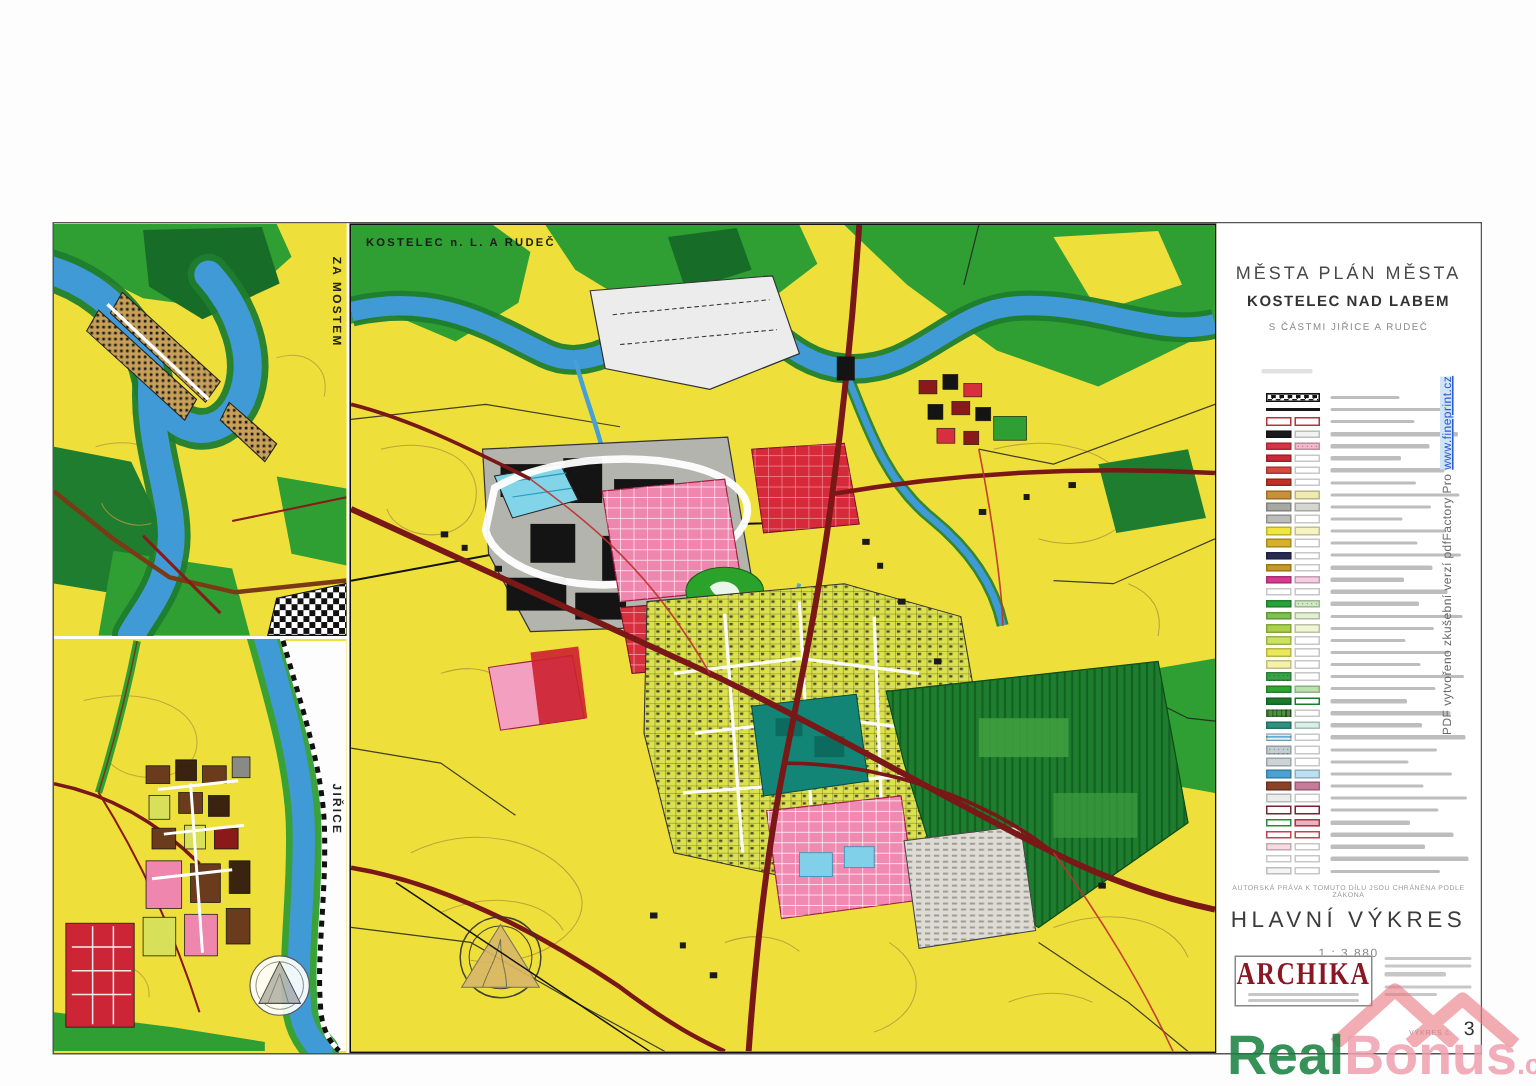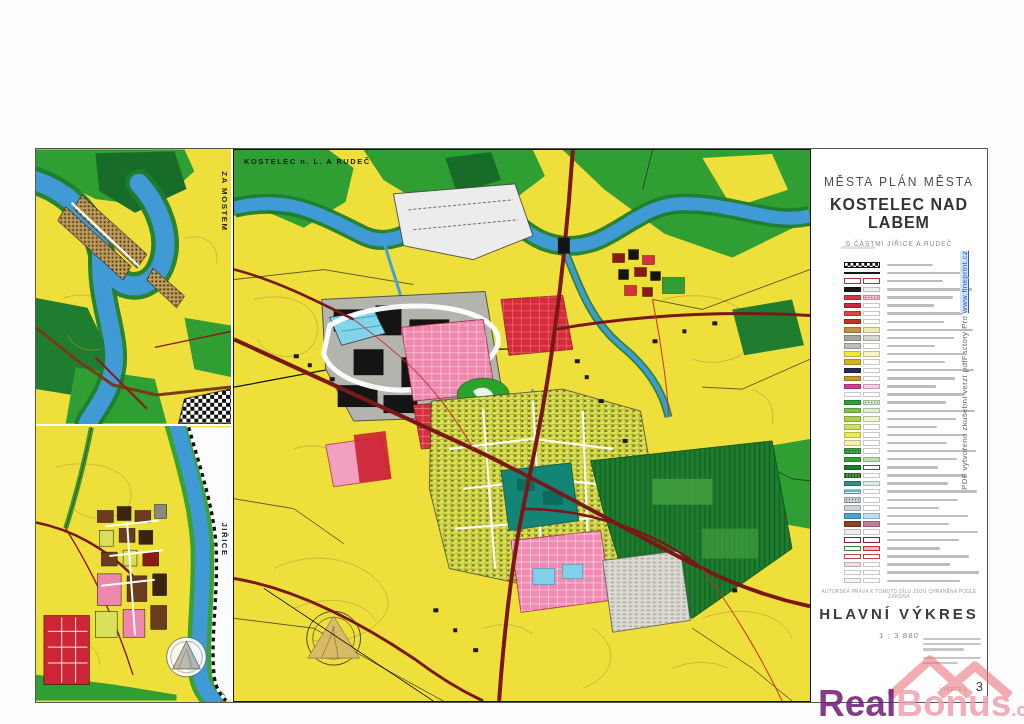--- a/index.html
+++ b/index.html
@@ -10,53 +10,53 @@
   .inset{position:absolute;left:0;background:#efdf3a;border-right:2px solid #fff;box-sizing:border-box;}
   #inset-top{top:0;width:197px;height:277px;border-bottom:2px solid #fff;}
   #inset-bottom{top:277px;width:197px;height:276px;}
   .inset svg, #main-map svg{display:block;width:100%;height:100%;}
   #main-map{position:absolute;left:197px;top:0;width:578px;height:553px;background:#efdf3a;
             border:1px solid #111;box-sizing:border-box;}
   #right-panel{position:absolute;left:775px;top:0;width:176px;height:553px;background:#fff;}
 
   .title-block{position:absolute;top:26px;left:0;width:100%;text-align:center;color:#3a3a3a;}
   .tb1{font-size:12px;letter-spacing:2px;color:#4a4a4a;}
-  .tb2{font-size:16px;font-weight:bold;letter-spacing:1px;color:#333;margin-top:7px;}
+  .tb2{font-size:10px;font-weight:bold;letter-spacing:1px;color:#333;margin-top:7px;}
   .tb3{font-size:6.5px;letter-spacing:1px;color:#8a8a8a;margin-top:8px;}
   .faint-line{position:absolute;height:3px;background:#c9c9c9;opacity:.55;border-radius:1px;}
 
   #legend{position:absolute;left:33px;top:112px;width:140px;}
   .leg-row{display:flex;align-items:center;height:8.1px;}
   .sw{width:17px;height:5.5px;box-sizing:border-box;border:1px solid rgba(0,0,0,0.22);margin-right:2px;flex:none;}
   .lbl-bar{height:2.4px;background:#adadad;opacity:.8;margin-left:5px;border-radius:1px;flex:none;}
   .p-dots{background-image:radial-gradient(rgba(0,0,0,.5) .5px, transparent .6px);background-size:3px 3px;}
   .p-hatch{background-image:repeating-linear-gradient(90deg, rgba(0,0,0,.4) 0 .8px, transparent .8px 3px);}
   .p-waves{background-image:repeating-linear-gradient(0deg, rgba(255,255,255,.8) 0 1px, transparent 1px 2.6px);}
   .p-check{background:repeating-conic-gradient(#111 0% 25%, #fff 0% 50%);background-size:5.5px 5.5px;border:1px solid #111;}
   .bar-black{height:2.5px;background:#161616;}
 
   .draw-block{position:absolute;left:0;width:100%;text-align:center;}
   .copyright{font-size:4.6px;color:#9a9a9a;letter-spacing:.4px;}
-  .dtitle{font-size:15px;font-weight:bold;letter-spacing:3px;color:#3c3c3c;margin-top:6px;}
+  .dtitle{font-size:15px;font-weight:normal;letter-spacing:3px;color:#3c3c3c;margin-top:6px;}
   .dscale{font-size:8px;color:#8a8a8a;margin-top:9px;letter-spacing:1px;}
 
   .logo-box{position:absolute;left:12px;top:488px;width:92px;height:34px;border:1px solid #888;
             box-sizing:border-box;text-align:center;background:#fff;}
   .logo-text{font-family:"Liberation Serif", serif;font-weight:bold;font-size:17px;color:#8a1824;
              letter-spacing:1px;transform:scaleY(1.25);margin-top:2px;}
   .logo-sub{height:2px;background:#b9b9b9;opacity:.8;margin:2px 8px 0 8px;border-radius:1px;}
   .stamp-lines{position:absolute;left:112px;top:489px;width:58px;}
   .stamp-lines div{height:2.2px;background:#bdbdbd;opacity:.85;margin-bottom:3px;border-radius:1px;}
   .sheet-no{position:absolute;right:4px;top:528px;white-space:nowrap;color:#555;}
   .sheet-no .sl{font-size:4.8px;color:#9a9a9a;letter-spacing:.5px;}
   .sheet-no .sn{font-size:13px;color:#333;margin-left:3px;}
 
   #realbonus{position:absolute;left:818px;top:683px;font-weight:bold;font-size:37px;
              letter-spacing:0px;white-space:nowrap;opacity:.85;}
-  #realbonus .wr{color:#701a75;}
+  #realbonus .wr{color:#15803d;}
   #realbonus .wb{color:#f0a0ae;}
   #realbonus .wc{font-size:19px;color:#f0a0ae;}
   #roof-icon{position:absolute;left:885px;top:648px;opacity:.6;}
 
   #pdffactory{position:absolute;left:960px;top:420px;width:500px;transform:rotate(-90deg);
               transform-origin:35px 35px;font-size:8px;color:#6a6a6a;letter-spacing:.3px;}
   #pdffactory .link{color:#2a5ad0;text-decoration:underline;background:#cfe4f7;}
 </style>
 </head>
 <body>
@@ -539,20 +539,25 @@
           <span class="lbl-bar" style="width: 73px;"></span>
         </div>
       </div>
 
     <div class="draw-block" style="top:440px">
       <div class="copyright">AUTORSKÁ PRÁVA K TOMUTO DÍLU JSOU CHRÁNĚNA PODLE ZÁKONA</div>
       <div class="dtitle">HLAVNÍ VÝKRES</div>
       <div class="dscale">1 : 3 880</div>
     </div>
 
+    <div class="logo-box">
+      <div class="logo-text">ARCHIKA</div>
+      <div class="logo-sub"></div>
+      <div class="logo-sub" style="margin-top:1.5px"></div>
+    </div>
     <div class="stamp-lines">
       <div></div>
       <div></div>
       <div style="width:70%"></div>
       <div style="margin-top:6px"></div>
       <div style="width:60%"></div>
     </div>
     <div class="sheet-no">
       <span class="sl">VÝKRES č.</span>
       <span class="sn">3</span>

